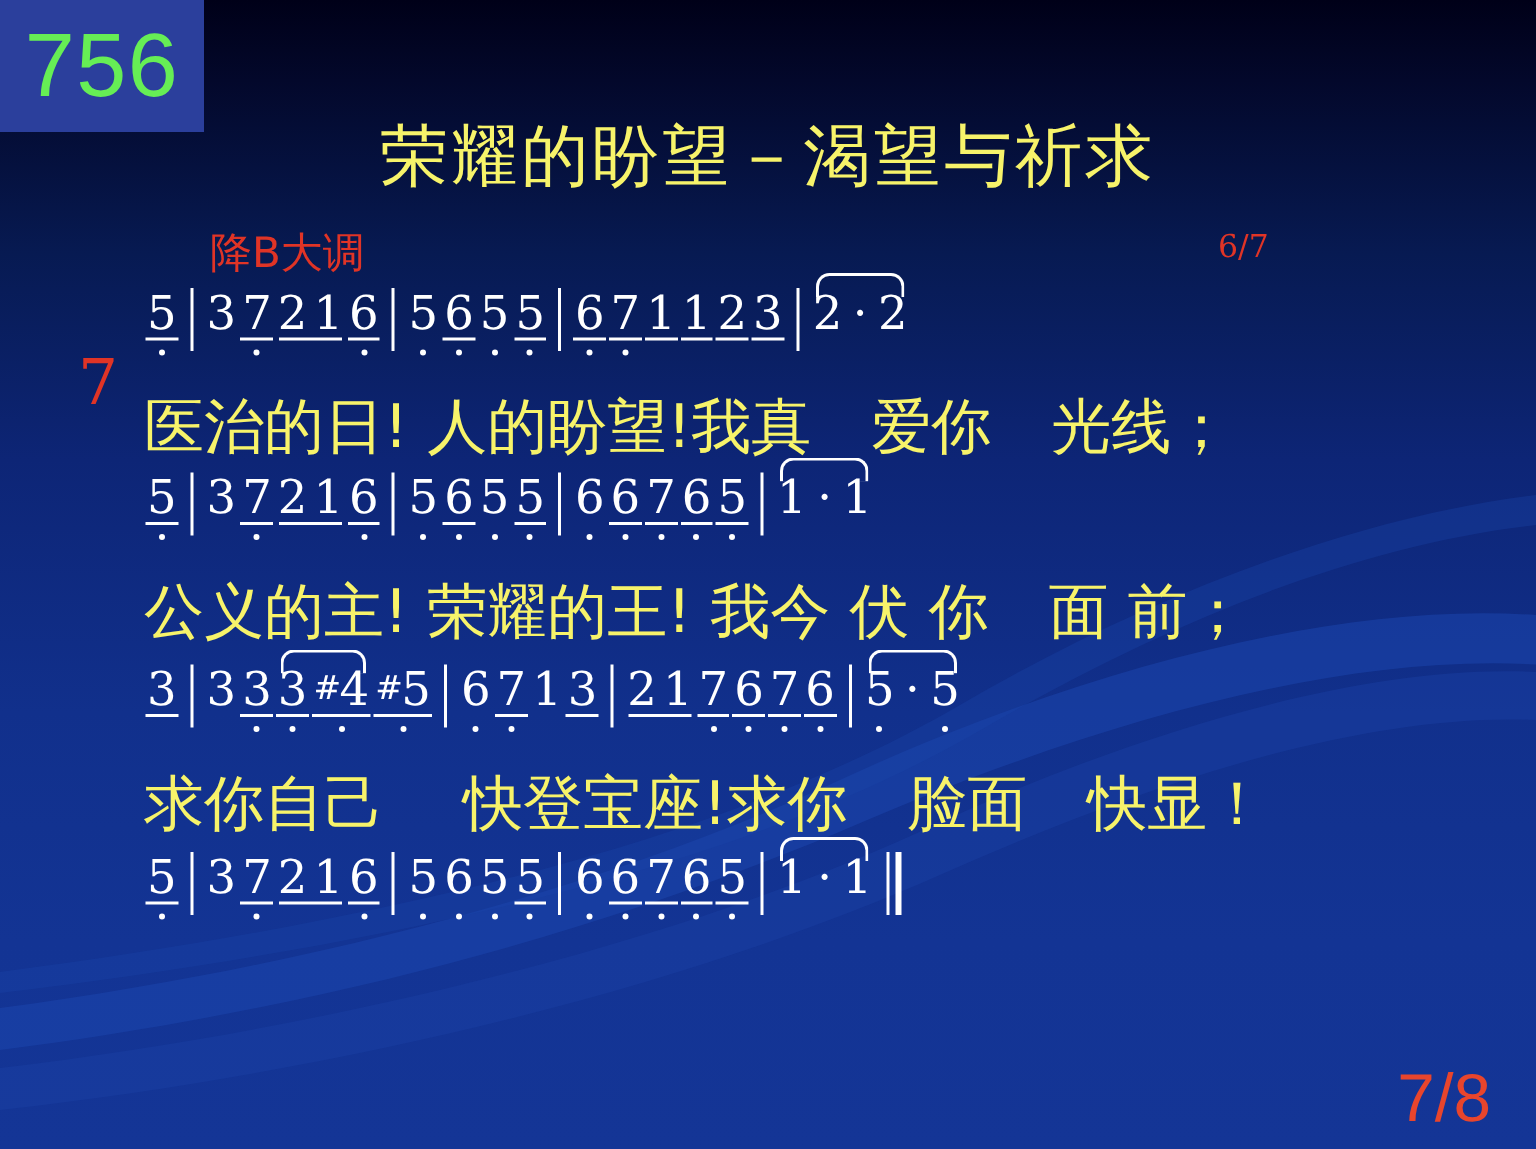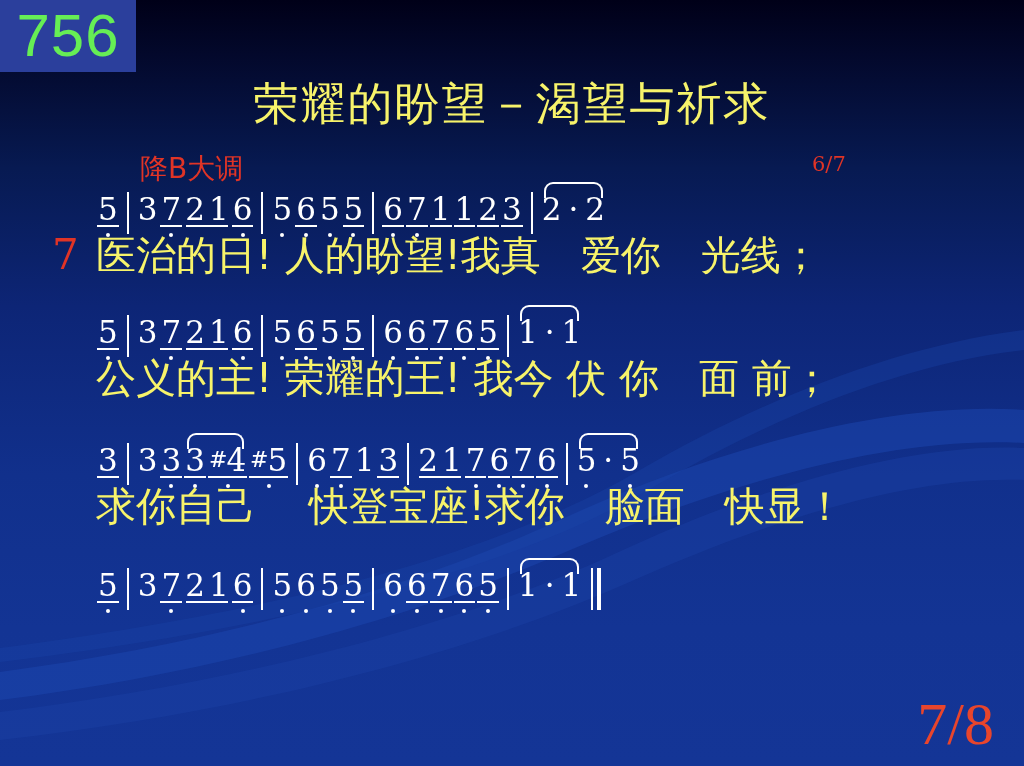--- a/index.html
+++ b/index.html
@@ -32,21 +32,21 @@
     left: 0; top: 0;
     width: 1024px; height: 766px;
   }
 
   
   .badge {
     position: absolute;
     left: 0px;
     top: 0px;
     width: 136px;
-    height: 72px;
+    height: 88px;
     background: #2b3f9c;
     display: flex;
     align-items: center;
     justify-content: center;
   }
   .badge-num {
     color: #66ee55;
     font-size: 60px;
     line-height: 1;
     font-family: "Liberation Sans", "DejaVu Sans", sans-serif;
@@ -208,37 +208,37 @@
     height: 14px;
     border: 2px solid #ffffff;
     border-bottom: none;
     border-radius: 9px 9px 0 0;
   }
 
   
   .lyrics {
     position: absolute;
     left: 96px;
-    top: 38px;
+    top: 68px;
     color: #f7f36a;
     font-size: 40px;
     line-height: 50px;
     letter-spacing: 0px;
     white-space: pre;
     font-family: "DejaVu Sans", sans-serif;
   }
 
   
   .pageno {
     position: absolute;
     right: 30px;
     bottom: 12px;
     color: #e8452c;
-    font-size: 60px;
-    font-family: Liberation Serif, serif;
+    font-size: 45px;
+    font-family: Liberation Sans, sans-serif;
     line-height: 1;
   }
 </style>
 </head>
 <body>
 
 <div class="slide">
 
   <svg class="swoosh" viewBox="0 0 1024 766" preserveAspectRatio="none" aria-hidden="true">
     <path d="M1024,410 C880,400 700,455 560,520 C430,580 240,640 0,672 L0,700 C250,668 440,606 575,548 C715,488 885,435 1024,443 Z" fill="#1c46ad" opacity="0.55"></path>

